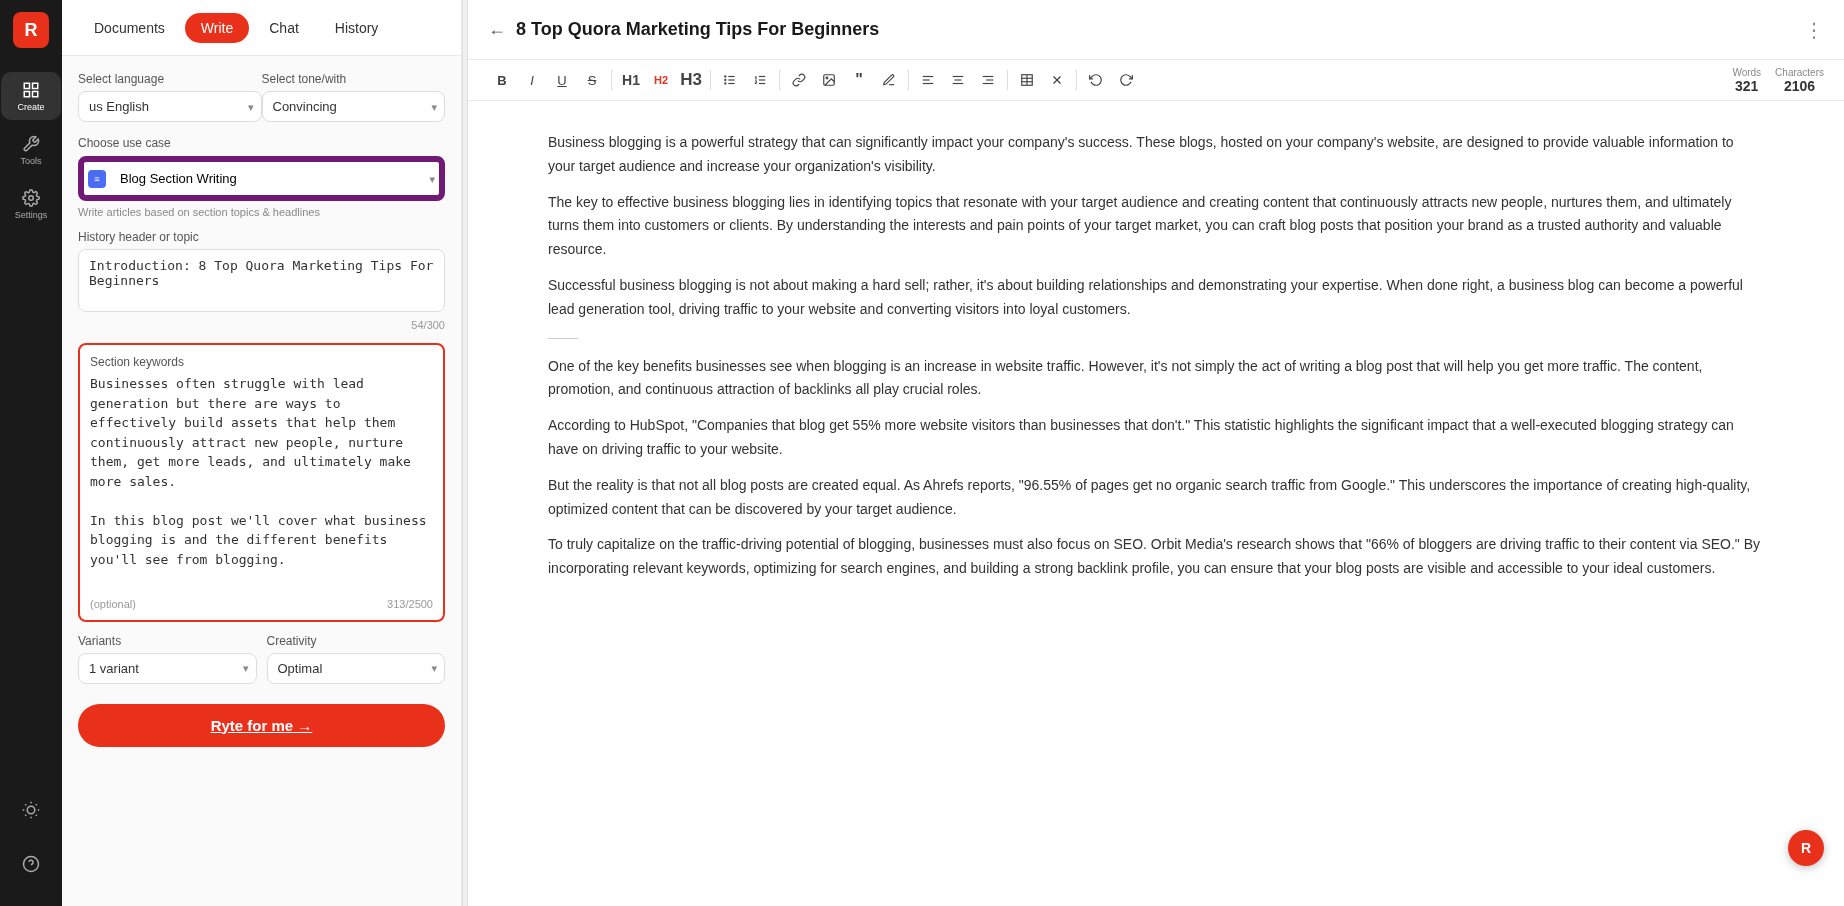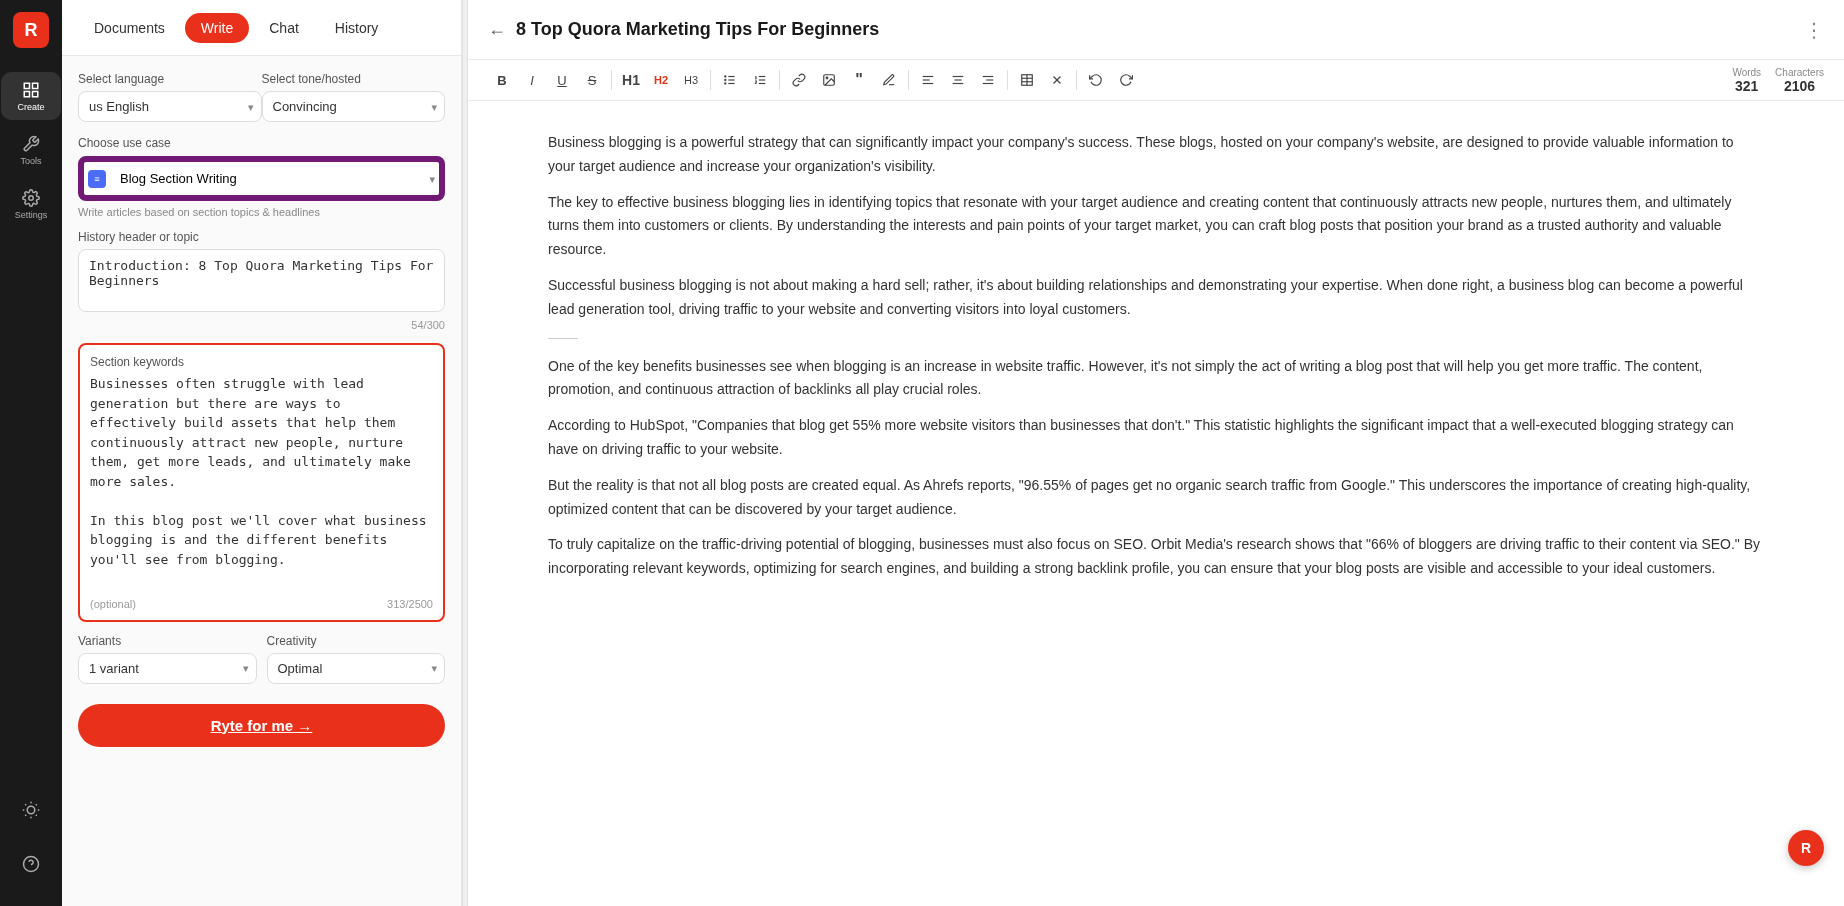--- a/index.html
+++ b/index.html
@@ -443,21 +443,21 @@
     <div class="form-row">
       <div class="form-group">
         <label class="form-label">Select language</label>
         <div class="select-wrap">
           <select>
             <option>us English</option>
           </select>
         </div>
       </div>
       <div class="form-group">
-        <label class="form-label">Select tone/hosted</label>
+        <label class="form-label">Select tone/with</label>
         <div class="select-wrap">
           <select>
             <option>Convincing</option>
           </select>
         </div>
       </div>
     </div>
 
     <div style="margin-bottom:5px;">
       <div class="use-case-label">Choose use case</div>
@@ -521,21 +521,21 @@
   </div>
 
   <div class="editor-toolbar">
     <button class="tb-btn tb-bold">B</button>
     <button class="tb-btn tb-italic">I</button>
     <button class="tb-btn tb-underline">U</button>
     <button class="tb-btn tb-strike">S</button>
     <div class="tb-sep"></div>
     <button class="tb-btn" style="font-size:14px; font-weight:700;">H1</button>
     <button class="tb-btn" style="font-size:11px; font-weight:700; color:#e8301a;">H2</button>
-    <button class="tb-btn" style="font-size:11px; font-weight:400;">H3</button>
+    <button class="tb-btn" style="font-size:17px; font-weight:700;">H3</button>
     <div class="tb-sep"></div>
     <button class="tb-btn">
       <svg width="14" height="14" viewBox="0 0 24 24" fill="none" stroke="currentColor" stroke-width="2">
           <line x1="9" y1="6" x2="20" y2="6"></line>
           <line x1="9" y1="12" x2="20" y2="12"></line>
           <line x1="9" y1="18" x2="20" y2="18"></line>
           <circle cx="4" cy="6" r="1" fill="currentColor"></circle>
           <circle cx="4" cy="12" r="1" fill="currentColor"></circle>
           <circle cx="4" cy="18" r="1" fill="currentColor"></circle>
         </svg>

